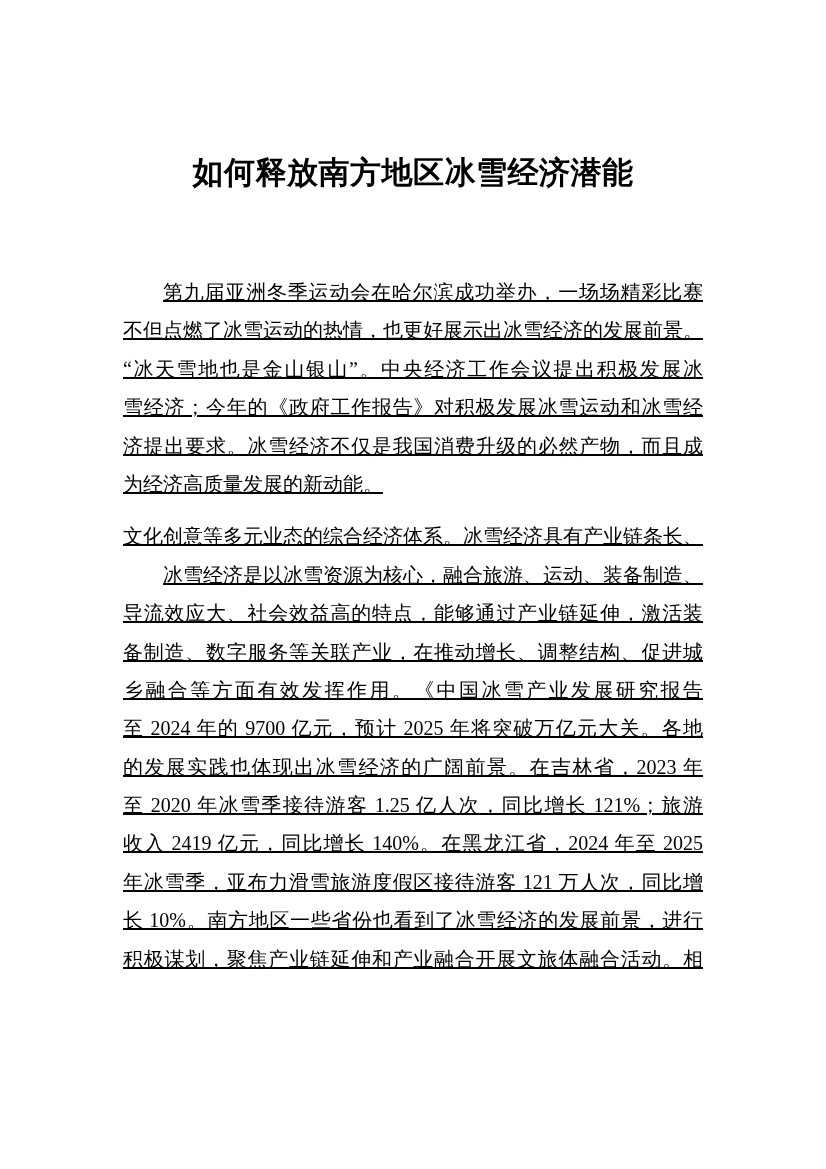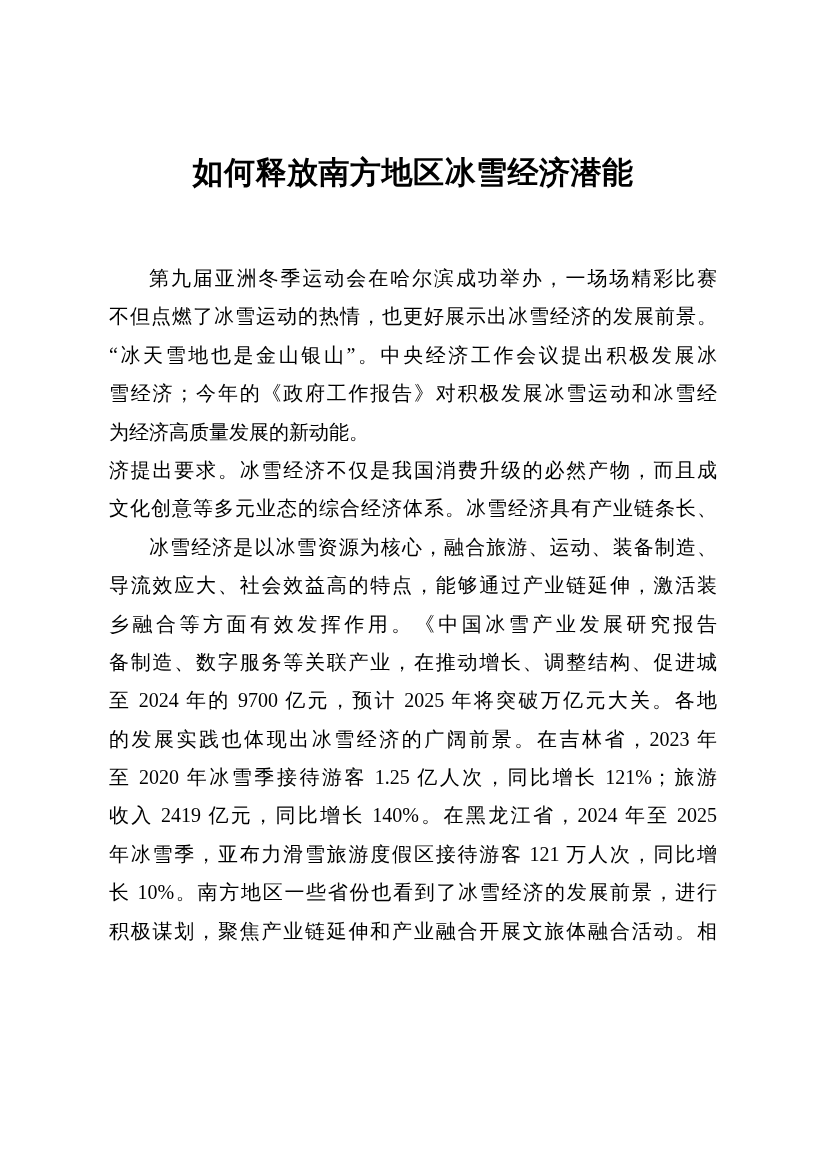--- a/index.html
+++ b/index.html
@@ -30,22 +30,23 @@
     letter-spacing: 0.5px;
   }
   .doc-body {
     position: absolute;
     top: 259px;
     left: 109px;
     width: 608px;
     font-size: 20px;
   }
   .para {
-    margin: 0;
+    margin: 14px;
     padding: 0;
+    text-decoration: underline;
   }
   .line {
     display: block;
     height: 38.4px;
     line-height: 38.4px;
     text-align: justify;
     text-align-last: justify;
     white-space: nowrap;
     overflow: visible;
   }
@@ -63,30 +64,30 @@
 
   <h1 class="doc-title">如何释放南方地区冰雪经济潜能</h1>
 
   <div class="doc-body">
 
     <p class="para">
       <span class="line first">第九届亚洲冬季运动会在哈尔滨成功举办，一场场精彩比赛</span>
       <span class="line">不但点燃了冰雪运动的热情，也更好展示出冰雪经济的发展前景。</span>
       <span class="line">“冰天雪地也是金山银山”。中央经济工作会议提出积极发展冰</span>
       <span class="line">雪经济；今年的《政府工作报告》对积极发展冰雪运动和冰雪经</span>
+      <span class="line">济提出要求。冰雪经济不仅是我国消费升级的必然产物，而且成</span>
       <span class="line para-end">为经济高质量发展的新动能。</span>
-      <span class="line">济提出要求。冰雪经济不仅是我国消费升级的必然产物，而且成</span>
     </p>
 
     <p class="para">
       <span class="line">文化创意等多元业态的综合经济体系。冰雪经济具有产业链条长、</span>
       <span class="line first">冰雪经济是以冰雪资源为核心，融合旅游、运动、装备制造、</span>
       <span class="line">导流效应大、社会效益高的特点，能够通过产业链延伸，激活装</span>
+      <span class="line">备制造、数字服务等关联产业，在推动增长、调整结构、促进城</span>
       <span class="line">乡融合等方面有效发挥作用。《中国冰雪产业发展研究报告</span>
-      <span class="line">备制造、数字服务等关联产业，在推动增长、调整结构、促进城</span>
       <span class="line">至 2024 年的 9700 亿元，预计 2025 年将突破万亿元大关。各地</span>
       <span class="line">的发展实践也体现出冰雪经济的广阔前景。在吉林省，2023 年</span>
       <span class="line">至 2020 年冰雪季接待游客 1.25 亿人次，同比增长 121%；旅游</span>
       <span class="line">收入 2419 亿元，同比增长 140%。在黑龙江省，2024 年至 2025</span>
       <span class="line">年冰雪季，亚布力滑雪旅游度假区接待游客 121 万人次，同比增</span>
       <span class="line">长 10%。南方地区一些省份也看到了冰雪经济的发展前景，进行</span>
       <span class="line">积极谋划，聚焦产业链延伸和产业融合开展文旅体融合活动。相</span>
     </p>
 
   </div>

